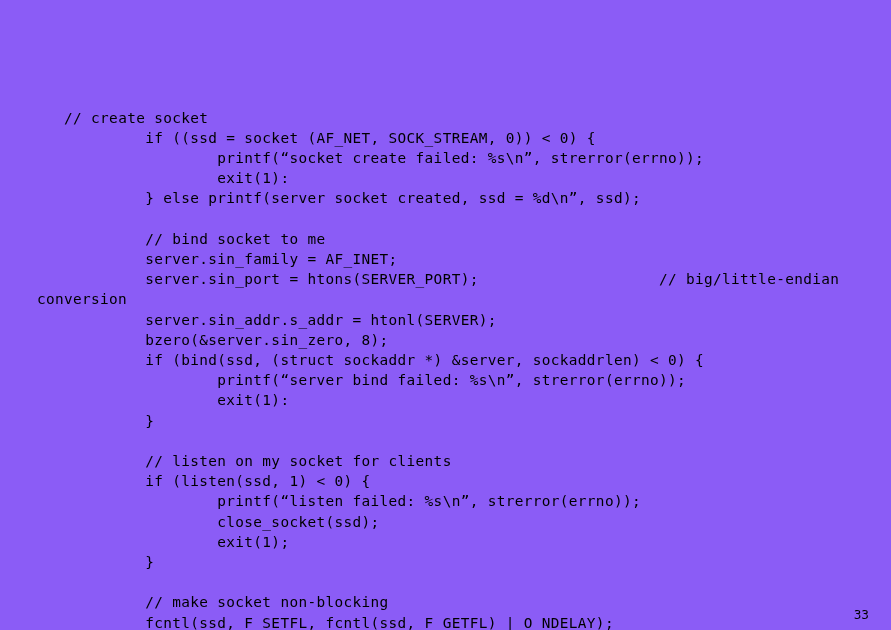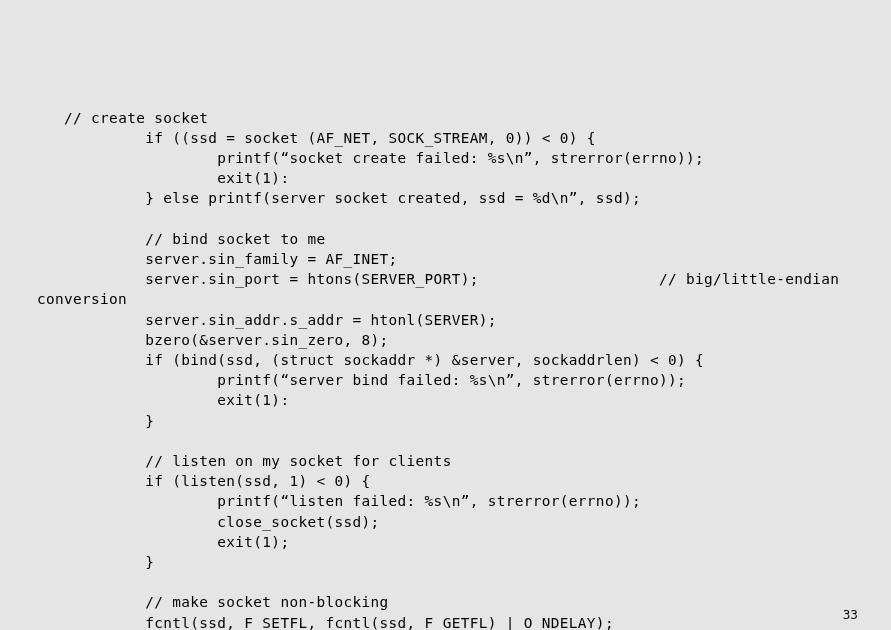--- a/index.html
+++ b/index.html
@@ -11,21 +11,21 @@
     width: 891px;
     height: 630px;
     position: relative;
     overflow: hidden;
     font-family: "DejaVu Sans Mono", "Liberation Mono", monospace;
   }
 
   #slide {
     position: absolute;
     inset: 0;
-    background: #e5e5e5;
+    background: #8b5cf6;
   }
 
   
   #code-block {
     position: absolute;
     left: 37px;
     top: 47px;
     width: 830px;
     color: #000000;
     font-family: "DejaVu Sans Mono", "Liberation Mono", monospace;
@@ -42,21 +42,21 @@
     white-space: pre-wrap;
   }
 
   .code-line.blank {
     min-height: 20.2px;
   }
 
   
   #page-number {
     position: absolute;
-    right: 33px;
+    right: 22px;
     bottom: 8px;
     font-family: "DejaVu Sans", "Liberation Sans", sans-serif;
     font-size: 12px;
     color: #000000;
     line-height: 14px;
   }
 </style>
 </head>
 <body>
 

